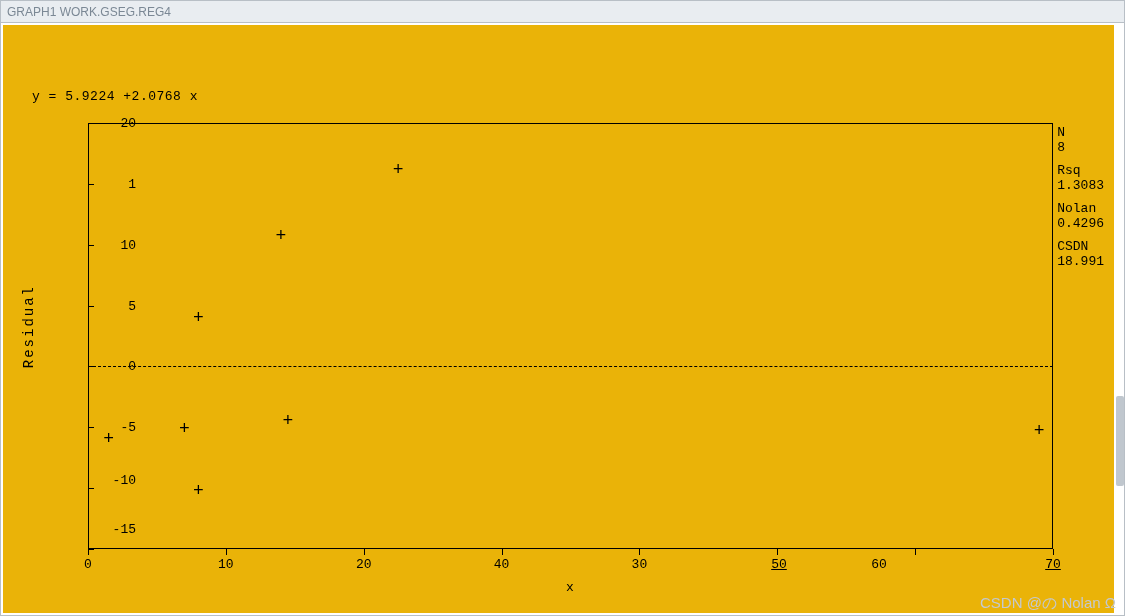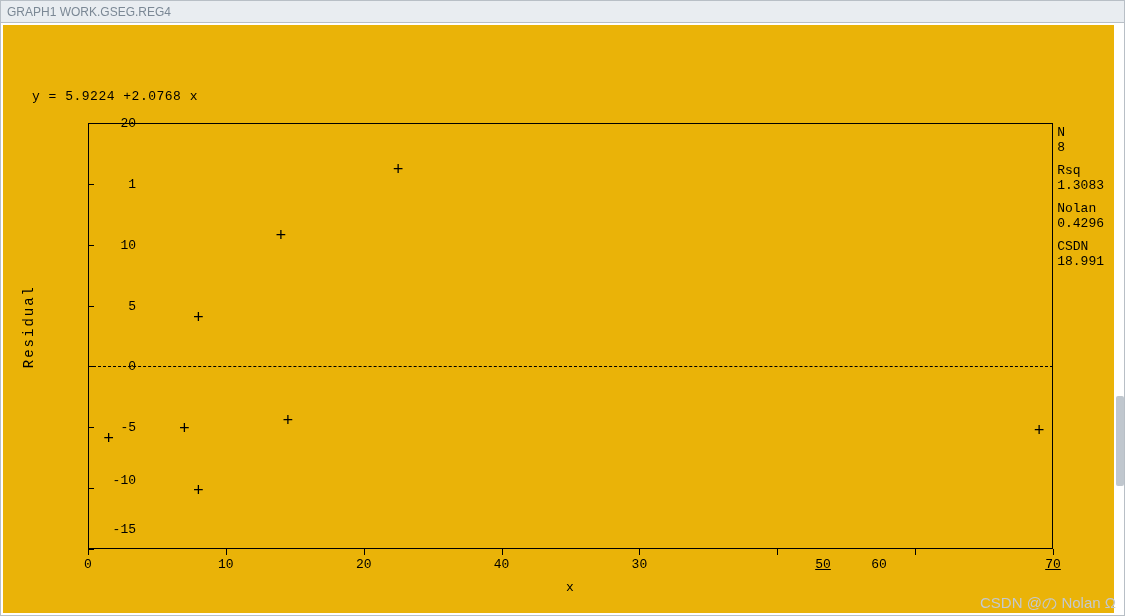--- a/index.html
+++ b/index.html
@@ -166,21 +166,21 @@
         <div class="tick-label-y" style="top: 219.714px;">10</div>
         <div class="tick-label-y" style="top: 158.857px;">1</div>
         <div class="tick-label-y" style="top: 98px;">20</div>
       </div>
     <div id="xticklabels">
         <div class="tick-label-x" style="left: 85px;">0</div>
         <div class="tick-label-x" style="left: 222.857px;">10</div>
         <div class="tick-label-x" style="left: 360.714px;">20</div>
         <div class="tick-label-x" style="left: 498.571px;">40</div>
         <div class="tick-label-x" style="left: 636.429px;">30</div>
-        <div class="tick-label-x" style="left: 820px; text-decoration: underline;">50</div>
+        <div class="tick-label-x" style="left: 776px; text-decoration: underline;">50</div>
         <div class="tick-label-x" style="left: 876px;">60</div>
         <div class="tick-label-x" style="left: 1050px; text-decoration: underline;">70</div>
       </div>
 
     <div class="plot-wrap">
       <div class="plot-box"></div>
       <div id="yticks">
           <div class="tick-y" style="left: 0px; top: 426px;"></div>
           <div class="tick-y" style="left: 0px; top: 365.143px;"></div>
           <div class="tick-y" style="left: 0px; top: 304.286px;"></div>

